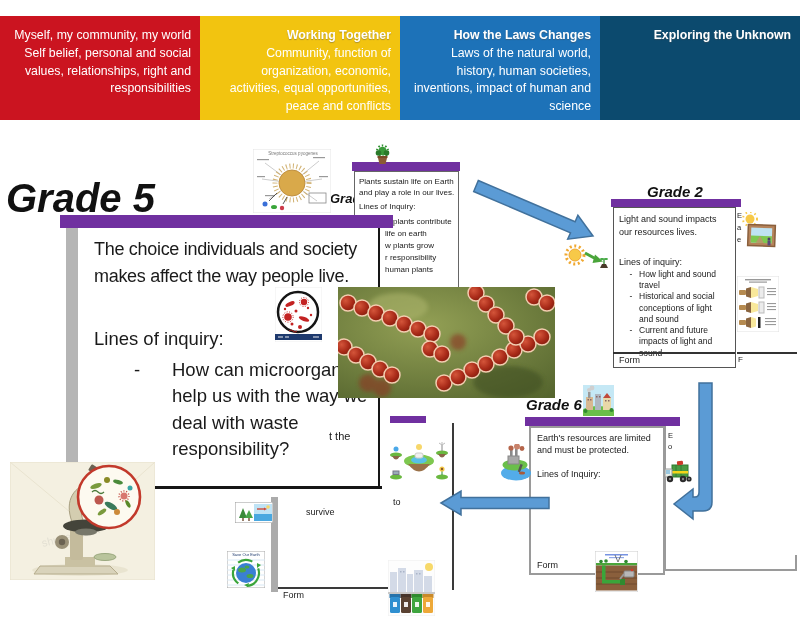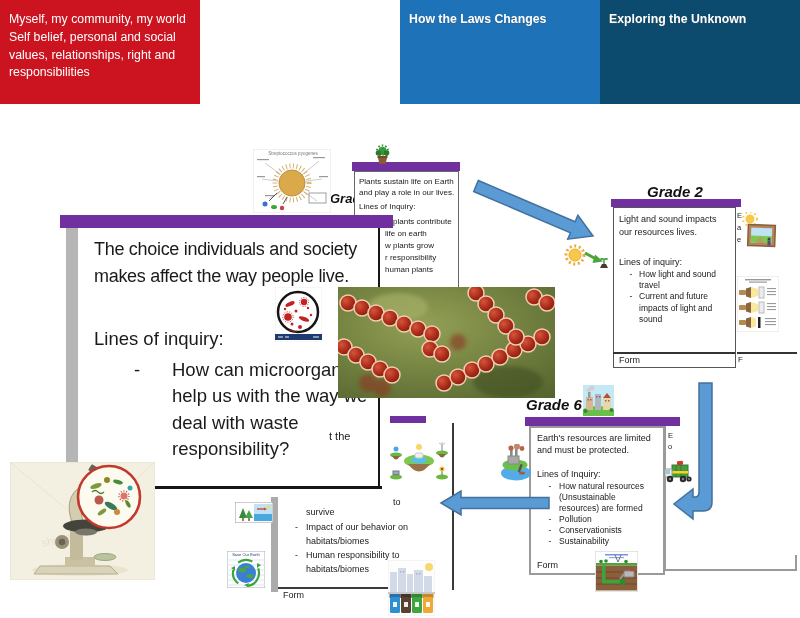--- a/index.html
+++ b/index.html
@@ -1,21 +1,21 @@
 <!DOCTYPE html>
 <html><head>
 <meta charset="utf-8">
 <style>
   html,body{margin:0;padding:0;background:#fff;}
   #stage{position:relative;width:800px;height:618px;overflow:hidden;background:#fff;
          font-family:"Liberation Sans",sans-serif;color:#1a1a1a;}
   .ab{position:absolute;}
 
   
-  .theme{top:0;height:104px;width:200px;color:#fff;text-align:left;
+  .theme{top:16px;height:104px;width:200px;color:#fff;text-align:right;
          font-size:12.3px;line-height:1.45;padding:11px 9px;box-sizing:border-box;}
   .t1{left:0;background:#cb1420;}
   .t2{left:200px;background:#f2c410;}
   .t3{left:400px;background:#1d72b8;}
   .t4{left:600px;background:#0c4a6e;}
   .theme-title{font-weight:bold;text-shadow:0 1px 1px rgba(80,80,80,.45);}
   .t1 .theme-title{font-weight:normal;text-shadow:none;display:inline;}
   .t1 .theme-body{display:inline;}
 
   
@@ -113,41 +113,47 @@
   .arr3{left:437px;top:489px;}
 </style>
 </head>
 <body>
 
 <div id="stage">
 
   <div class="ab theme t1">
     <span class="theme-title">Myself, my community, my world</span><span class="theme-body"> Self belief, personal and social values, relationships, right and responsibilities</span>
   </div>
+  <div class="ab theme t2">
+    <div class="theme-title">Working Together</div>
+    <div class="theme-body">Community, function of organization, economic, activities, equal opportunities, peace and conflicts</div>
+  </div>
   <div class="ab theme t3">
     <div class="theme-title">How the Laws Changes</div>
+    <div class="theme-body">Laws of the natural world, history, human societies, inventions, impact of human and science</div>
   </div>
   <div class="ab theme t4">
     <div class="theme-title">Exploring the Unknown</div>
   </div>
 
   <div class="ab gtitle g1-title">Grade 1</div>
   <div class="ab pbar g1-bar"></div>
   <div class="ab g1-card"></div>
   <div class="ab g1-central">Plants sustain life on Earth and play a role in our lives.</div>
   <div class="ab g1-loi">Lines of Inquiry:</div>
   <div class="ab g1-frags">
 
   <div>w plants contribute</div>
       <div>life on earth</div>
       <div>w plants grow</div>
       <div>r responsibility</div>
       <div>human plants</div>
     </div>
 
+  <div class="ab gtitle g5-title">Grade 5</div>
   <div class="ab pbar g5-bar"></div>
   <div class="ab g5-strip"></div>
   <div class="ab g5-body"></div>
   <div class="ab g5-line"></div>
   <div class="ab g5-central">The choice individuals and society makes affect the way people live.</div>
   <div class="ab g5-loi">Lines of inquiry:</div>
   <div class="ab g5-bullets">
 
   <div class="b5row">
         <span>How can microorganisms help us with the way we deal with waste responsibility?</span>
@@ -156,20 +162,23 @@
 
   <div class="ab gtitle g2-title">Grade 2</div>
   <div class="ab pbar g2-bar"></div>
   <div class="ab g2-card"></div>
   <div class="ab g2-central">Light and sound impacts our resources lives.</div>
   <div class="ab g2-loi">Lines of inquiry:</div>
   <div class="ab g2-bullets">
 
   <div class="b2row">
         <span>How light and sound travel</span>
+      </div>
+      <div class="b2row">
+        <span>Historical and social conceptions of light and sound</span>
       </div>
       <div class="b2row">
         <span>Current and future impacts of light and sound</span>
       </div>
     </div>
   <div class="ab g2-divider"></div>
   <div class="ab g2-footer">Form</div>
   <div class="ab g2-edge-frags">
 
   <div>E</div>
@@ -177,60 +186,36 @@
       <div>e</div>
     </div>
   <div class="ab g2n-divider"></div>
   <div class="ab g2n-footer">F</div>
 
   <div class="ab gtitle g3-title">Grade 6</div>
   <div class="ab pbar g3-bar"></div>
   <div class="ab g3-card"></div>
   <div class="ab g3-central">Earth's resources are limited and must be protected.</div>
   <div class="ab g3-loi">Lines of Inquiry:</div>
-  <div class="ab g3-bullets">
-
-  <div class="b3row">
-        <span>How natural resources (Unsustainable resources) are formed</span>
-      </div>
-      <div class="b3row">
-        <span>Pollution</span>
-      </div>
-      <div class="b3row">
-        <span>Conservationists</span>
-      </div>
-      <div class="b3row">
-        <span>Sustainability</span>
-      </div>
-    </div>
   <div class="ab g3-footer">Form</div>
   <div class="ab g3n-border"></div>
   <div class="ab g3n-frags">
 
   <div>E</div>
       <div>o</div>
     </div>
   <div class="ab g3n-line"></div>
   <div class="ab g3n-tick"></div>
 
   <div class="ab pbar g4-bar"></div>
   <div class="ab g4-central-frag">t the</div>
   <div class="ab g4-rborder"></div>
   <div class="ab g4-strip"></div>
   <div class="ab g4-to">to</div>
   <div class="ab g4-survive">survive</div>
-  <div class="ab g4-bullets">
-
-  <div class="b4row">
-        <span>Impact of our behavior on habitats/biomes</span>
-      </div>
-      <div class="b4row">
-        <span>Human responsibility to habitats/biomes</span>
-      </div>
-    </div>
   <div class="ab g4-line"></div>
   <div class="ab g4-footer">Form</div>
 
   <svg class="ab arrow arr1" width="140" height="72" viewBox="0 0 140 72">
     <polygon points="10.3,2.5 107.1,43.8 109.9,37.3 125,58 99.7,61.2 102.5,54.8 5.7,13.5" fill="#5b9bd5" stroke="#41719c" stroke-width="1.5"></polygon>
   </svg>
   <svg class="ab arrow arr2" width="80" height="145" viewBox="0 0 80 145">
     <path d="M51,5 L64,5 L64,124 Q64,133 55,133 L45,133 L45,141 L26,126 L45,111 L45,119 L47,119 Q51,119 51,114 Z" fill="#5b9bd5" stroke="#41719c" stroke-width="1.5"></path>
   </svg>
   <svg class="ab arrow arr3" width="116" height="30" viewBox="0 0 116 30">

